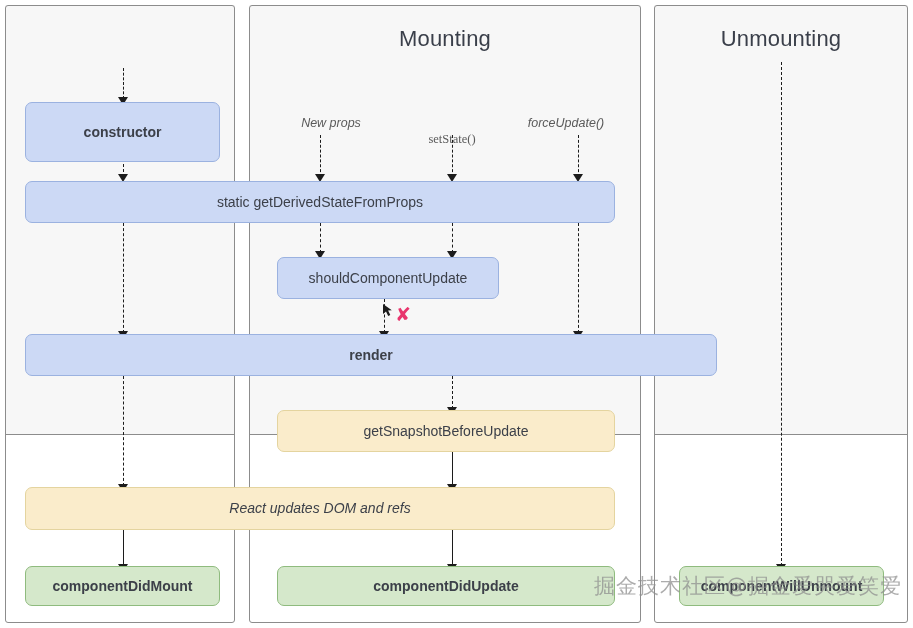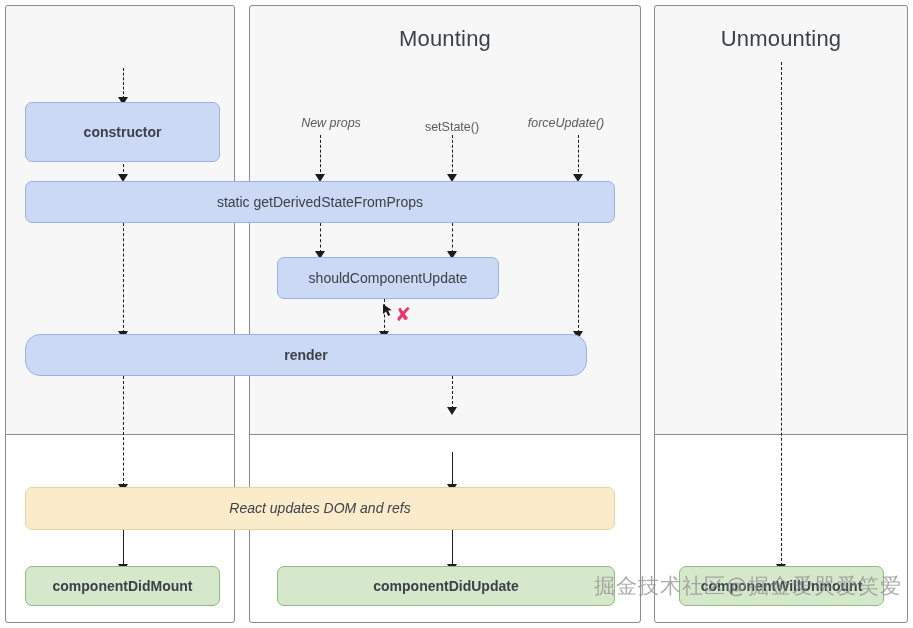--- a/index.html
+++ b/index.html
@@ -129,21 +129,21 @@
   <div class="panel" style="left:654px;top:5px; width:254px; height:618px;"></div>
 
   <div class="divider" style="left:5px;  top:434px; width:230px;"></div>
   <div class="divider" style="left:249px;top:434px; width:392px;"></div>
   <div class="divider" style="left:654px;top:434px; width:254px;"></div>
 
   <div class="col-title" style="left:249px;top:26px; width:392px;">Mounting</div>
   <div class="col-title" style="left:654px;top:26px; width:254px;text-align:center;">Unmounting</div>
 
   <div class="src-label italic" style="left:266px; top:116px; width:130px;">New props</div>
-  <div class="src-label" style="left:387px; top:120px; width:130px;">setState()</div>
+  <div class="src-label" style="left:387px; top:132px; width:130px;font-family:Liberation Serif, serif;">setState()</div>
   <div class="src-label" style="left:501px; top:116px; width:130px;font-style:italic;">forceUpdate()</div>
 
   <div class="vline dashed" style="left:123px; top:68px;  height:31px;"></div>
   <div class="arrowhead" style="left:118px; top:97px;"></div>
 
   <div class="vline dashed" style="left:123px; top:144px; height:33px;"></div>
   <div class="arrowhead" style="left:118px; top:174px;"></div>
 
   <div class="vline dashed" style="left:123px; top:223px; height:110px;"></div>
   <div class="arrowhead" style="left:118px; top:331px;"></div>
@@ -185,21 +185,22 @@
 
   <div class="vline solid" style="left:452px; top:530px; height:36px;"></div>
   <div class="arrowhead" style="left:447px; top:564px;"></div>
 
   <div class="vline dashed" style="left:781px; top:62px;  height:504px;"></div>
   <div class="arrowhead" style="left:776px; top:564px;"></div>
 
   <div class="node blue bold" style="left:25px;  top:102px; width:195px; height:60px;">constructor</div>
   <div class="node blue" style="left:25px;  top:181px; width:590px; height:42px;">static getDerivedStateFromProps</div>
   <div class="node blue" style="left:277px; top:257px; width:222px; height:42px;">shouldComponentUpdate</div>
-  <div class="node blue bold" style="left:25px;  top:334px; width:562px; height:42px;border-radius:15px;">render</div>
+  <div class="node blue bold" style="left:25px;  top:334px; width:692px; height:42px;">render</div>
+  <div class="node yellow" style="left:277px; top:410px; width:338px; height:42px;">getSnapshotBeforeUpdate</div>
   <div class="node yellow italic" style="left:25px;  top:487px; width:590px; height:43px;">React updates DOM and refs</div>
   <div class="node green bold" style="left:25px;  top:566px; width:195px; height:40px;">componentDidMount</div>
   <div class="node green bold" style="left:277px; top:566px; width:338px; height:40px;">componentDidUpdate</div>
   <div class="node green bold" style="left:679px; top:566px; width:205px; height:40px;">componentWillUnmount</div>
 
   <div class="watermark" style="left:594px; top:572px;">掘金技术社区@掘金爱哭爱笑爱</div>
 
 </div>
 
 </body></html>

